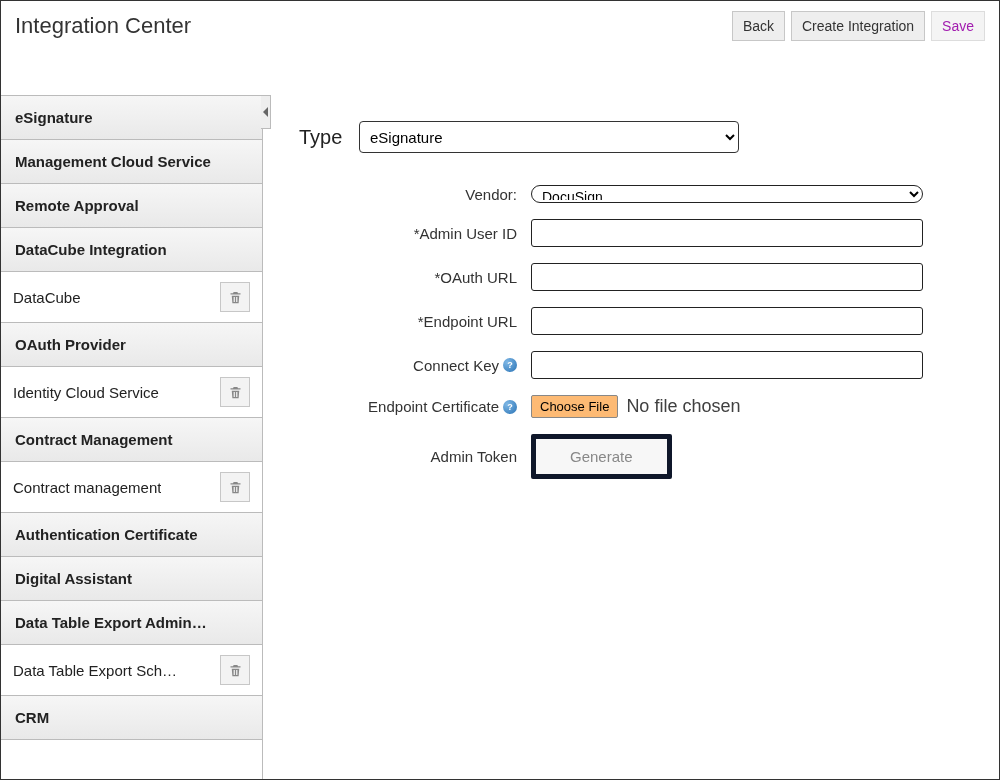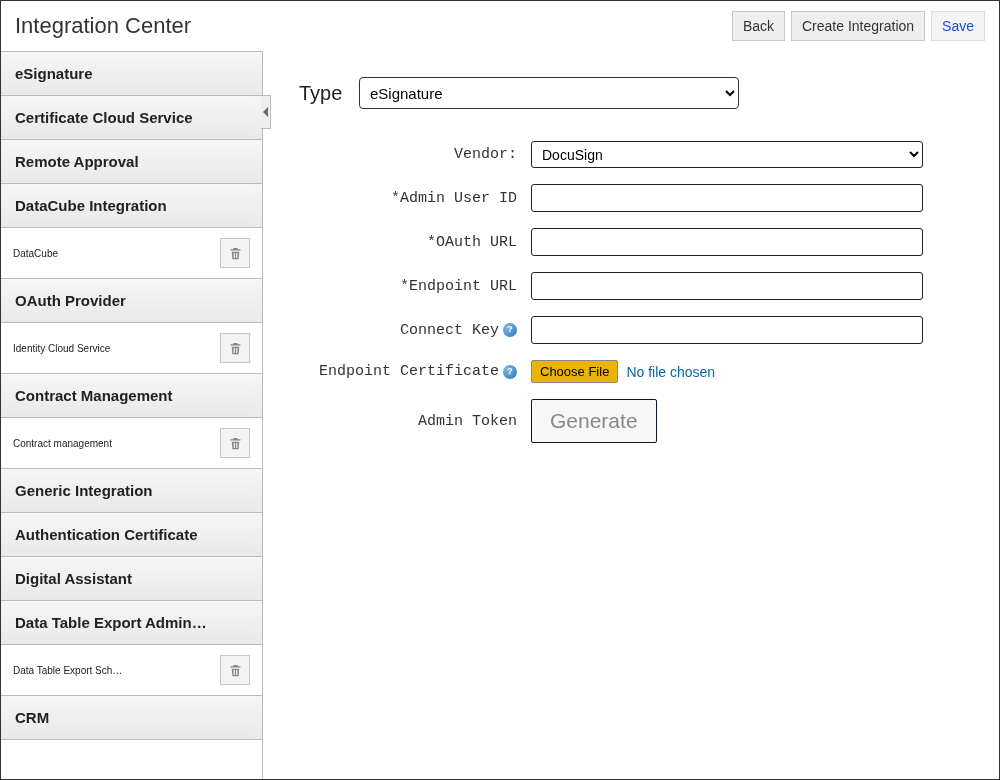--- a/index.html
+++ b/index.html
@@ -9,20 +9,21 @@
     font-size: 14px;
     color: #222;
     background: #fff;
   }
   .window {
     width: 1000px;
     height: 780px;
     border: 1px solid #333;
     display: flex;
     flex-direction: column;
+    gap: 44px;
   }
   .header {
     height: 50px;
     padding: 10px 14px;
     display: flex;
     align-items: center;
     justify-content: space-between;
   }
   .page-title {
     font-size: 22px;
@@ -35,21 +36,21 @@
   }
   .btn {
     padding: 6px 10px;
     background: #eee;
     border: 1px solid #c7c7c7;
     font-size: 14px;
     cursor: pointer;
     color: #333;
   }
   .btn.disabled {
-    color: #1d4ed8;
+    color: #a21caf;
     background: #f4f4f4;
     border-color: #ddd;
     cursor: default;
   }
   .body {
     flex: 1;
     display: flex;
     overflow: hidden;
   }
   .sidebar {
@@ -79,21 +80,21 @@
     display: flex;
     align-items: center;
     justify-content: space-between;
     cursor: pointer;
   }
   .sb-item-label {
     white-space: nowrap;
     overflow: hidden;
     text-overflow: ellipsis;
     max-width: 180px;
-    font-size: 10px;
+    font-size: 15px;
   }
   .trash-btn {
     width: 30px;
     height: 30px;
     border: 1px solid #c7c7c7;
     background: #f3f3f3;
     display: flex;
     align-items: center;
     justify-content: center;
     cursor: pointer;
@@ -153,75 +154,74 @@
   .form-label {
     width: 232px;
     text-align: right;
     padding-right: 14px;
     font-size: 15px;
     color: #333;
     display: flex;
     align-items: center;
     justify-content: flex-end;
     gap: 4px;
-    font-family: Liberation Mono, monospace;
   }
   .form-control {
     flex: 1;
     display: flex;
     align-items: center;
     gap: 8px;
   }
   .text-input {
     width: 392px;
     height: 28px;
     border: 1.5px solid #222;
     border-radius: 3px;
     padding: 2px 6px;
     font-size: 14px;
   }
   .vendor-select {
     width: 392px;
-    height: 27px;
+    height: 18px;
     border: 1.5px solid #222;
-    border-radius: 3px;
+    border-radius: 9px;
     font-size: 14px;
     padding: 2px 6px;
     background: #fff;
   }
   .help-icon {
     width: 14px;
     height: 14px;
     border-radius: 50%;
     background: radial-gradient(circle at 30% 30%, #7fb8e6, #2a73b5);
     color: #fff;
     font-size: 9px;
     font-weight: bold;
     display: inline-flex;
     align-items: center;
     justify-content: center;
     cursor: help;
   }
   .file-btn {
     padding: 3px 8px;
     font-size: 13px;
-    background: #eab308;
+    background: #fdba74;
     border: 1px solid #888;
     border-radius: 2px;
     cursor: pointer;
   }
   .file-status {
-    font-size: 14px;
-    color: #0369a1;
+    font-size: 18px;
+    color: #404040;
   }
   .generate-btn {
-    padding: 9px 18px;
-    font-size: 21px;
+    padding: 9px 34px;
+    font-size: 15px;
     background: #f7f7f7;
-    border: 1px solid #0f172a;
+    border: 5px solid #0f172a;
     color: #888;
     cursor: default;
     border-radius: 2px;
   }
 </style>
 </head>
 <body>
 
 <div class="window">
   <div class="header">
@@ -229,21 +229,21 @@
     <div class="header-buttons">
       <button class="btn">Back</button>
       <button class="btn">Create Integration</button>
       <button class="btn disabled">Save</button>
     </div>
   </div>
 
   <div class="body">
     <div class="sidebar" id="sidebar">
         <div class="sb-header">eSignature</div>
-        <div class="sb-header">Certificate Cloud Service</div>
+        <div class="sb-header">Management Cloud Service</div>
         <div class="sb-header">Remote Approval</div>
         <div class="sb-header">DataCube Integration</div>
         <div class="sb-item">
           <span class="sb-item-label">DataCube</span>
           <div class="trash-btn">
             <svg viewBox="0 0 24 24">
               <path d="M9 3h6l1 2h4v2H4V5h4l1-2zM6 9h12l-1 12H7L6 9zm3 2v8h2v-8H9zm4 0v8h2v-8h-2z"></path>
             </svg>
           </div>
         </div>
@@ -258,21 +258,20 @@
         </div>
         <div class="sb-header">Contract Management</div>
         <div class="sb-item">
           <span class="sb-item-label">Contract management</span>
           <div class="trash-btn">
             <svg viewBox="0 0 24 24">
               <path d="M9 3h6l1 2h4v2H4V5h4l1-2zM6 9h12l-1 12H7L6 9zm3 2v8h2v-8H9zm4 0v8h2v-8h-2z"></path>
             </svg>
           </div>
         </div>
-        <div class="sb-header">Generic Integration</div>
         <div class="sb-header">Authentication Certificate</div>
         <div class="sb-header">Digital Assistant</div>
         <div class="sb-header">Data Table Export Admin…</div>
         <div class="sb-item">
           <span class="sb-item-label">Data Table Export Sch…</span>
           <div class="trash-btn">
             <svg viewBox="0 0 24 24">
               <path d="M9 3h6l1 2h4v2H4V5h4l1-2zM6 9h12l-1 12H7L6 9zm3 2v8h2v-8H9zm4 0v8h2v-8h-2z"></path>
             </svg>
           </div>

